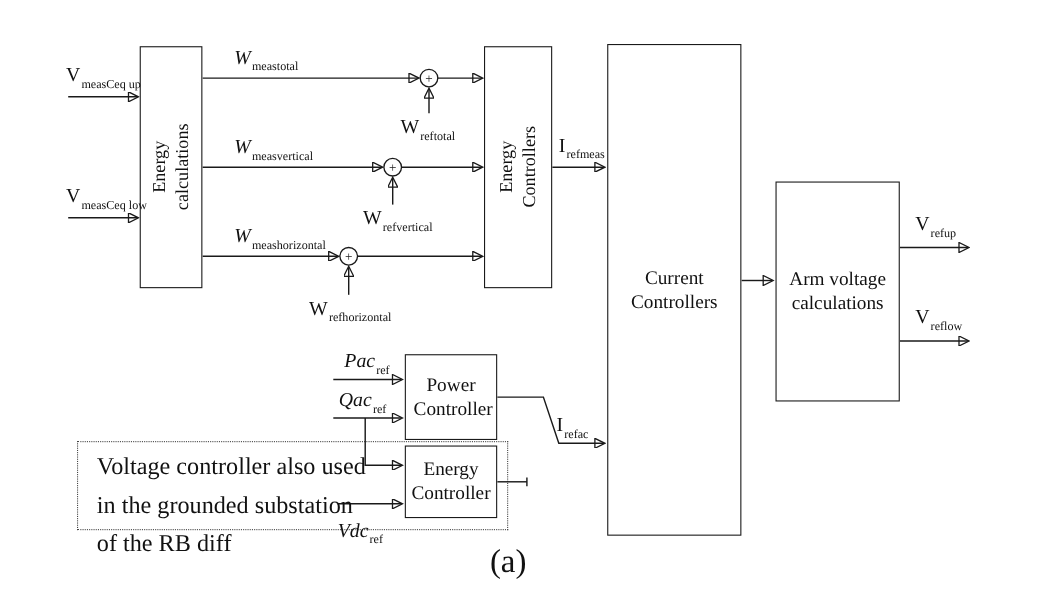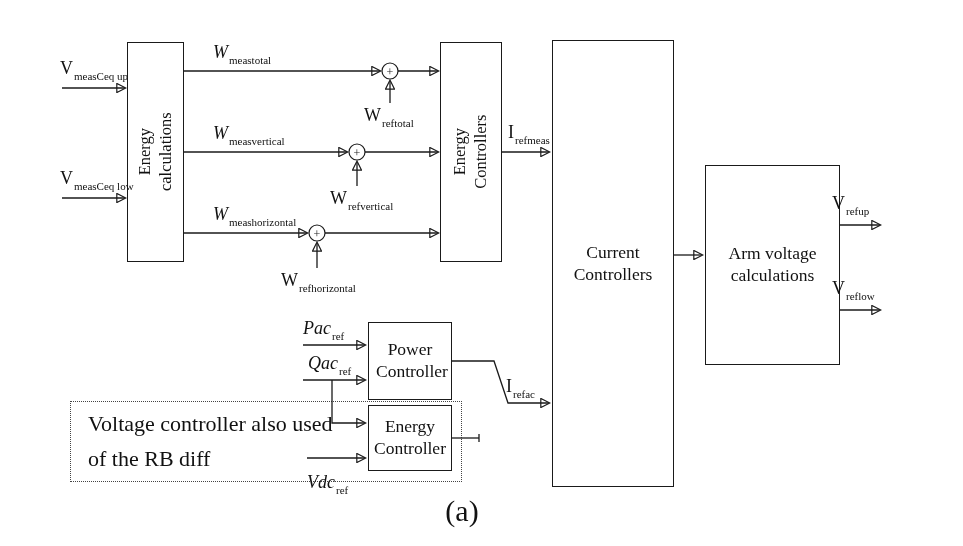--- a/index.html
+++ b/index.html
@@ -79,21 +79,21 @@
   </div>
 
   <div class="box" style="left:440px; top:42px; width:62px; height:220px;">
     <div class="rot" style="width:90px;">Energy Controllers</div>
   </div>
 
   <div class="box" style="left:552px; top:40px; width:122px; height:447px;">
     <div class="blab" style="width:90px;">Current Controllers</div>
   </div>
 
-  <div class="box" style="left:705px; top:165px; width:135px; height:200px;">
+  <div class="box" style="left:705px; top:165px; width:113px; height:200px;">
     <div class="blab" style="width:100px;">Arm voltage calculations</div>
   </div>
 
   <div class="box" style="left:368px; top:322px; width:84px; height:78px;">
     <div class="blab" style="width:68px;">Power Controller</div>
   </div>
 
   <div class="box" style="left:368px; top:405px; width:84px; height:66px;">
     <div class="blab" style="width:80px;">Energy Controller</div>
   </div>
@@ -155,21 +155,21 @@
         <span class="sub">meas</span>
       </span>
   </div>
   <div class="sig" style="left:506px; top:376px;">
     <span class="base">I</span><span class="stack">
         <span class="sup">ref</span>
         <span class="sub">ac</span>
       </span>
   </div>
 
-  <div class="sig" style="left:303px; top:318px;">
+  <div class="sig" style="left:313px; top:318px;">
     <span class="base it">Pac</span><span class="stack">
         <span class="sup">ref</span>
         <span class="sub"></span>
       </span>
   </div>
   <div class="sig" style="left:308px; top:353px;">
     <span class="base it">Qac</span><span class="stack">
         <span class="sup">ref</span>
         <span class="sub"></span>
       </span>
@@ -189,18 +189,19 @@
   </div>
   <div class="sig" style="left:832px; top:278px;">
     <span class="base">V</span><span class="stack">
         <span class="sup">ref</span>
         <span class="sub">low</span>
       </span>
   </div>
 
   <div class="note">
     <div>Voltage controller also used</div>
+    <div>in the grounded substation</div>
     <div>of the RB diff</div>
   </div>
 
   <div class="caption">(a)</div>
 
 </div>
 
 </body></html>

